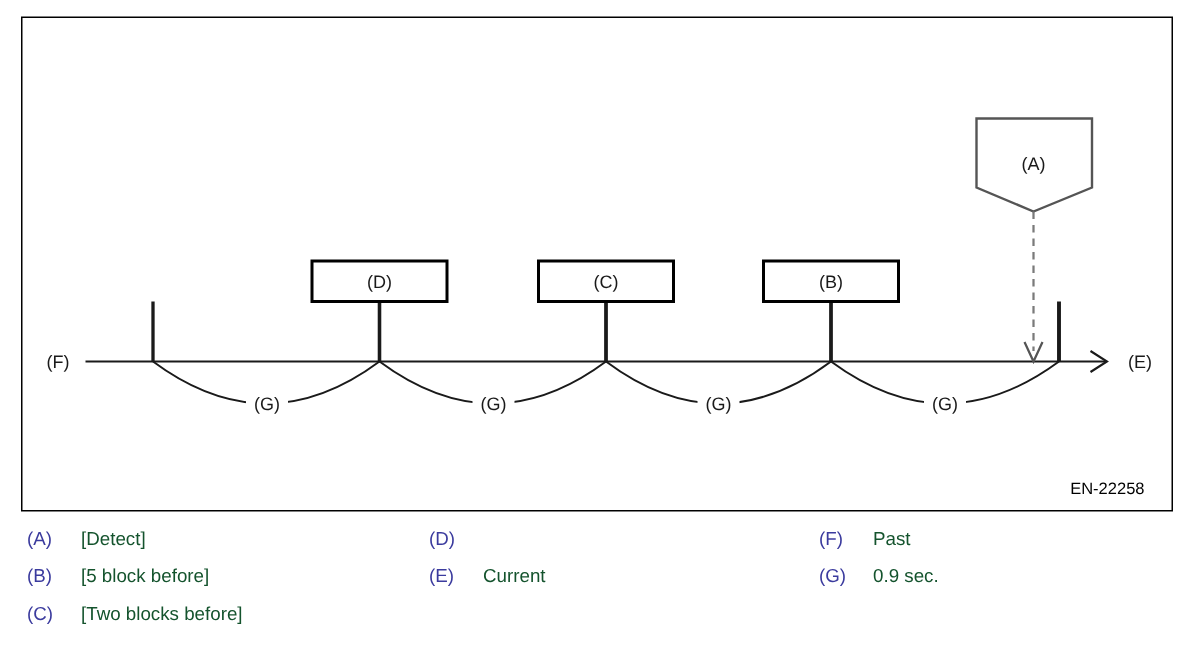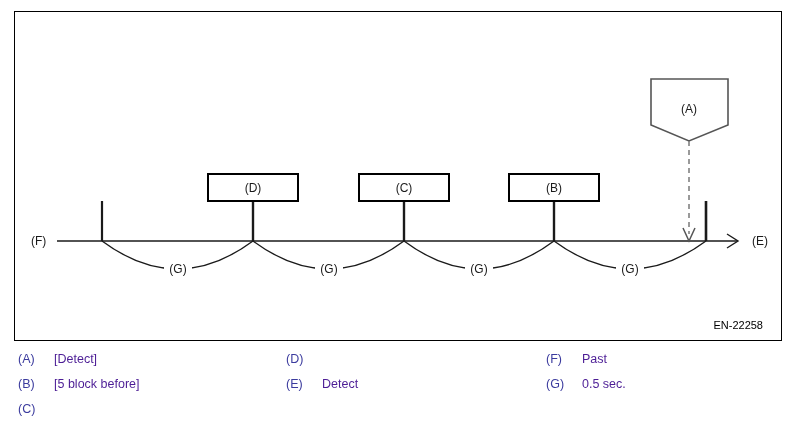--- a/index.html
+++ b/index.html
@@ -72,21 +72,21 @@
     white-space: nowrap;
   }
   .legend-key {
     color: #3b3b9e;
     font-size: 12.5px;
     width: 36px;
     flex: 0 0 36px;
     font-family: "Liberation Sans", sans-serif;
   }
   .legend-value {
-    color: #4c1d95;
+    color: #14532d;
     font-size: 12.5px;
     font-family: "Liberation Sans", sans-serif;
     text-align: center;
   }
 </style>
 </head>
 <body>
 
 <div id="diagram-panel">
   <svg id="diagram-svg" viewBox="0 0 768 330">
@@ -147,37 +147,38 @@
     <div class="legend-row">
       <span class="legend-key">(A)</span>
       <span class="legend-value">[Detect]</span>
     </div>
     <div class="legend-row">
       <span class="legend-key">(B)</span>
       <span class="legend-value">[5 block before]</span>
     </div>
     <div class="legend-row">
       <span class="legend-key">(C)</span>
+      <span class="legend-value">[Two blocks before]</span>
     </div>
   </div>
 
   <div class="legend-col" id="legend-col-2">
     <div class="legend-row">
       <span class="legend-key">(D)</span>
     </div>
     <div class="legend-row">
       <span class="legend-key">(E)</span>
-      <span class="legend-value">Detect</span>
+      <span class="legend-value">Current</span>
     </div>
   </div>
 
   <div class="legend-col" id="legend-col-3">
     <div class="legend-row">
       <span class="legend-key">(F)</span>
       <span class="legend-value">Past</span>
     </div>
     <div class="legend-row">
       <span class="legend-key">(G)</span>
-      <span class="legend-value">0.5 sec.</span>
+      <span class="legend-value">0.9 sec.</span>
     </div>
   </div>
 
 </div>
 
 </body></html>

